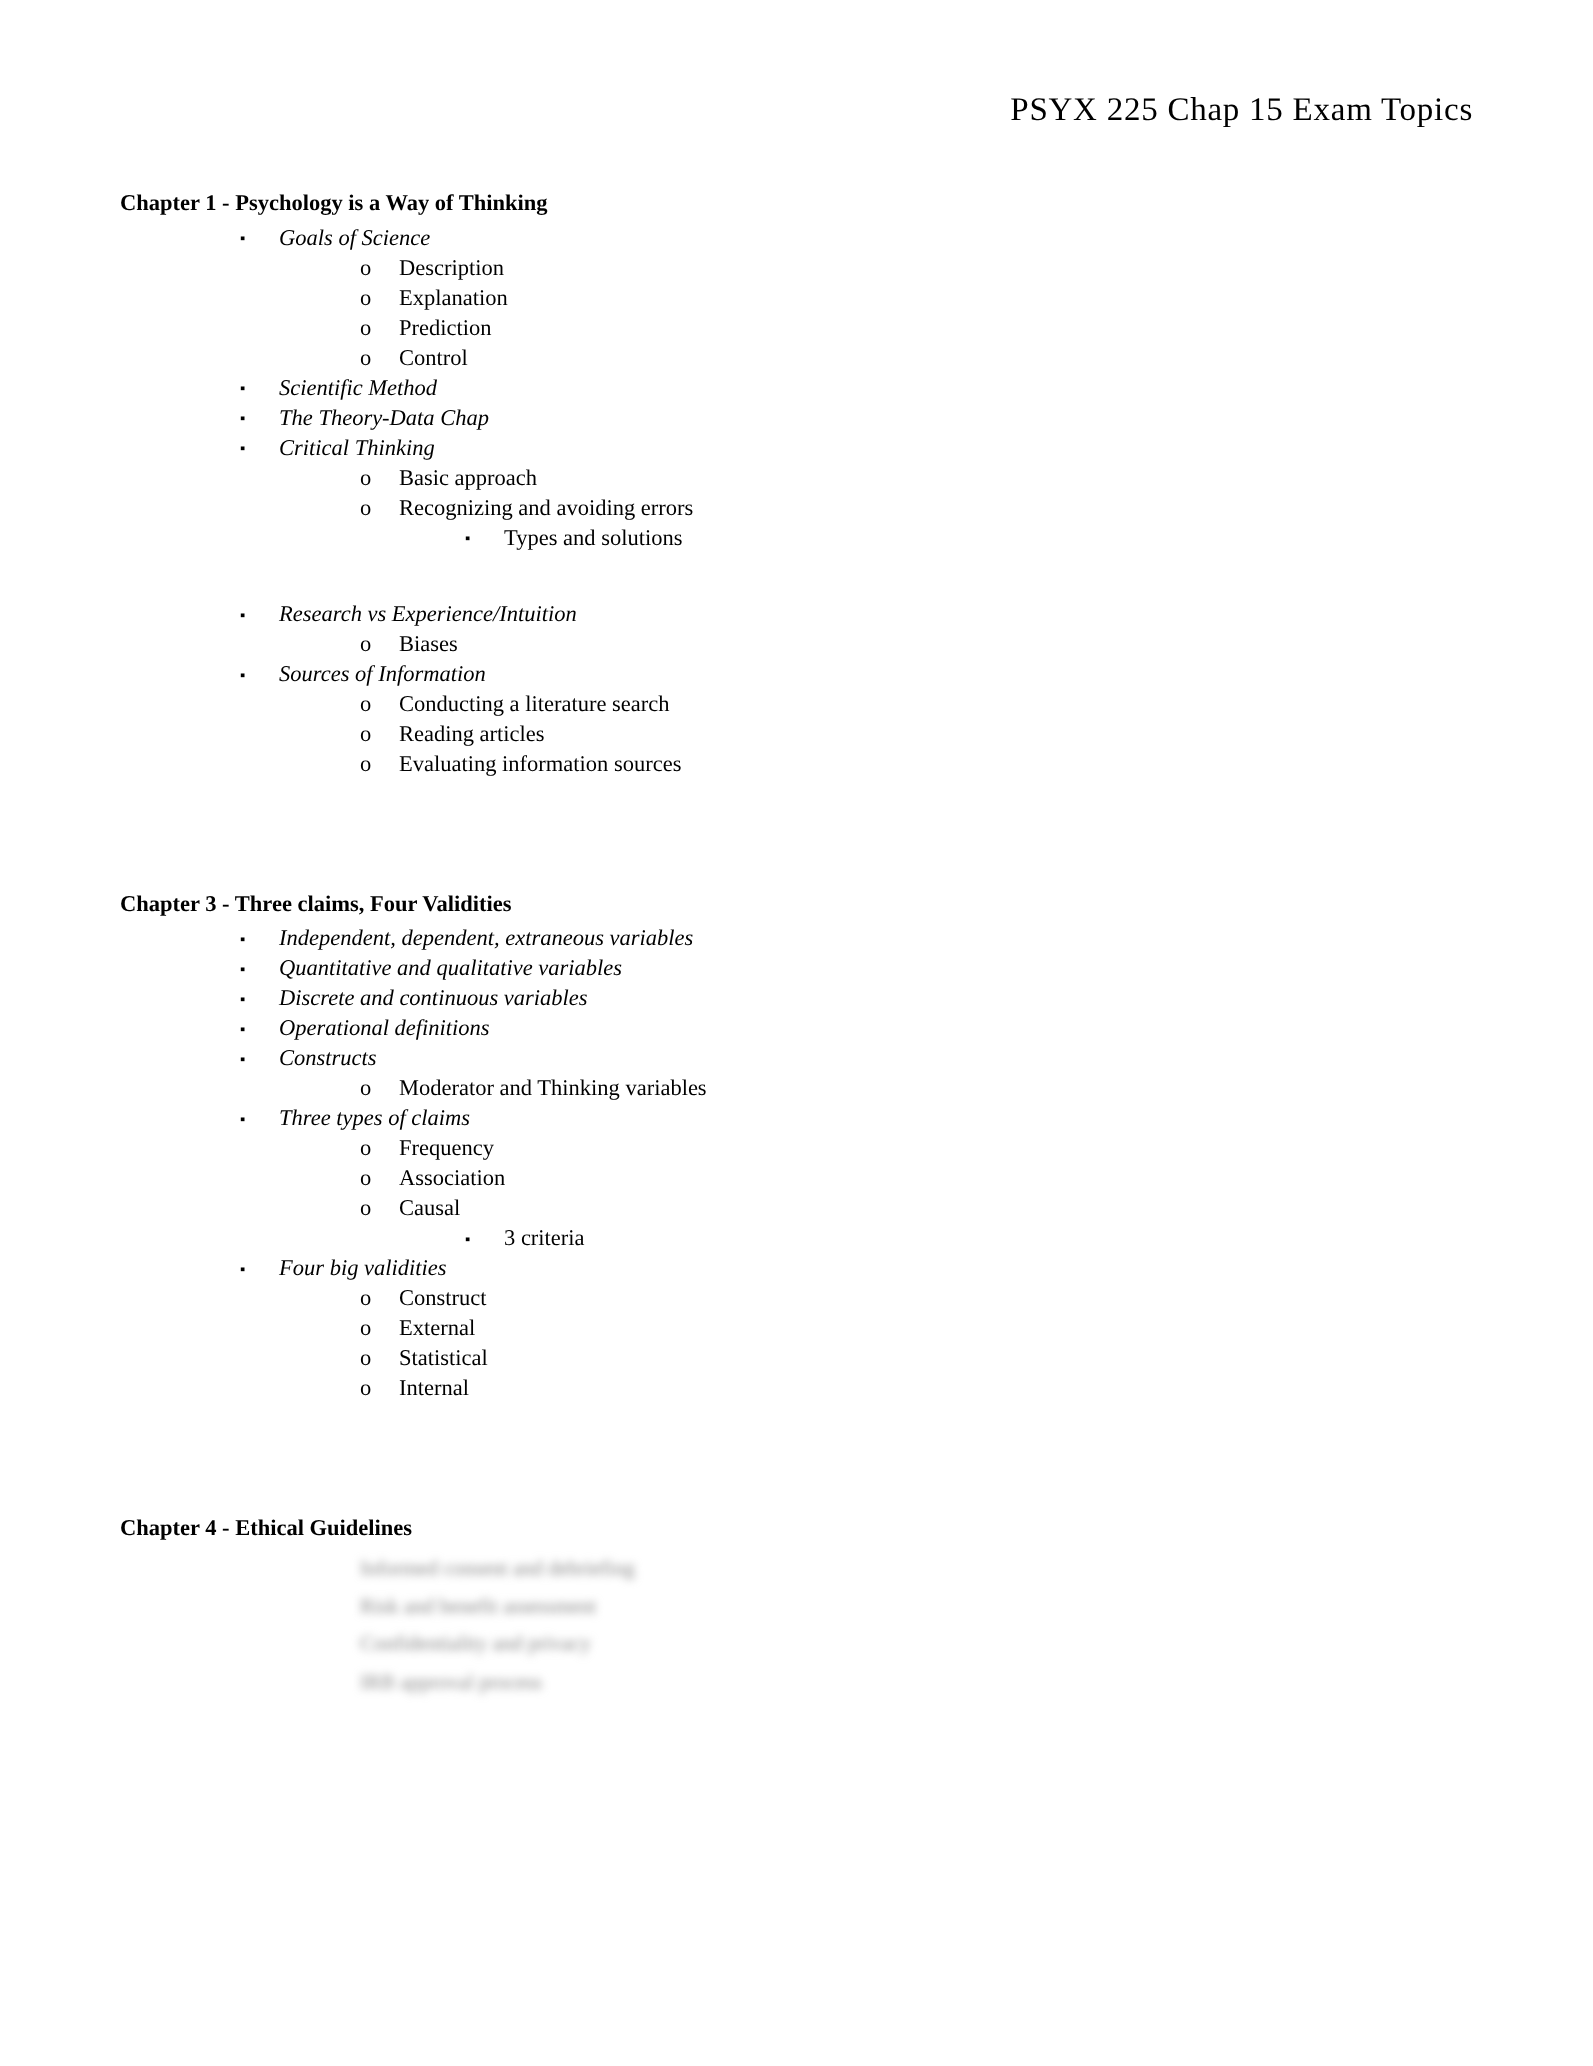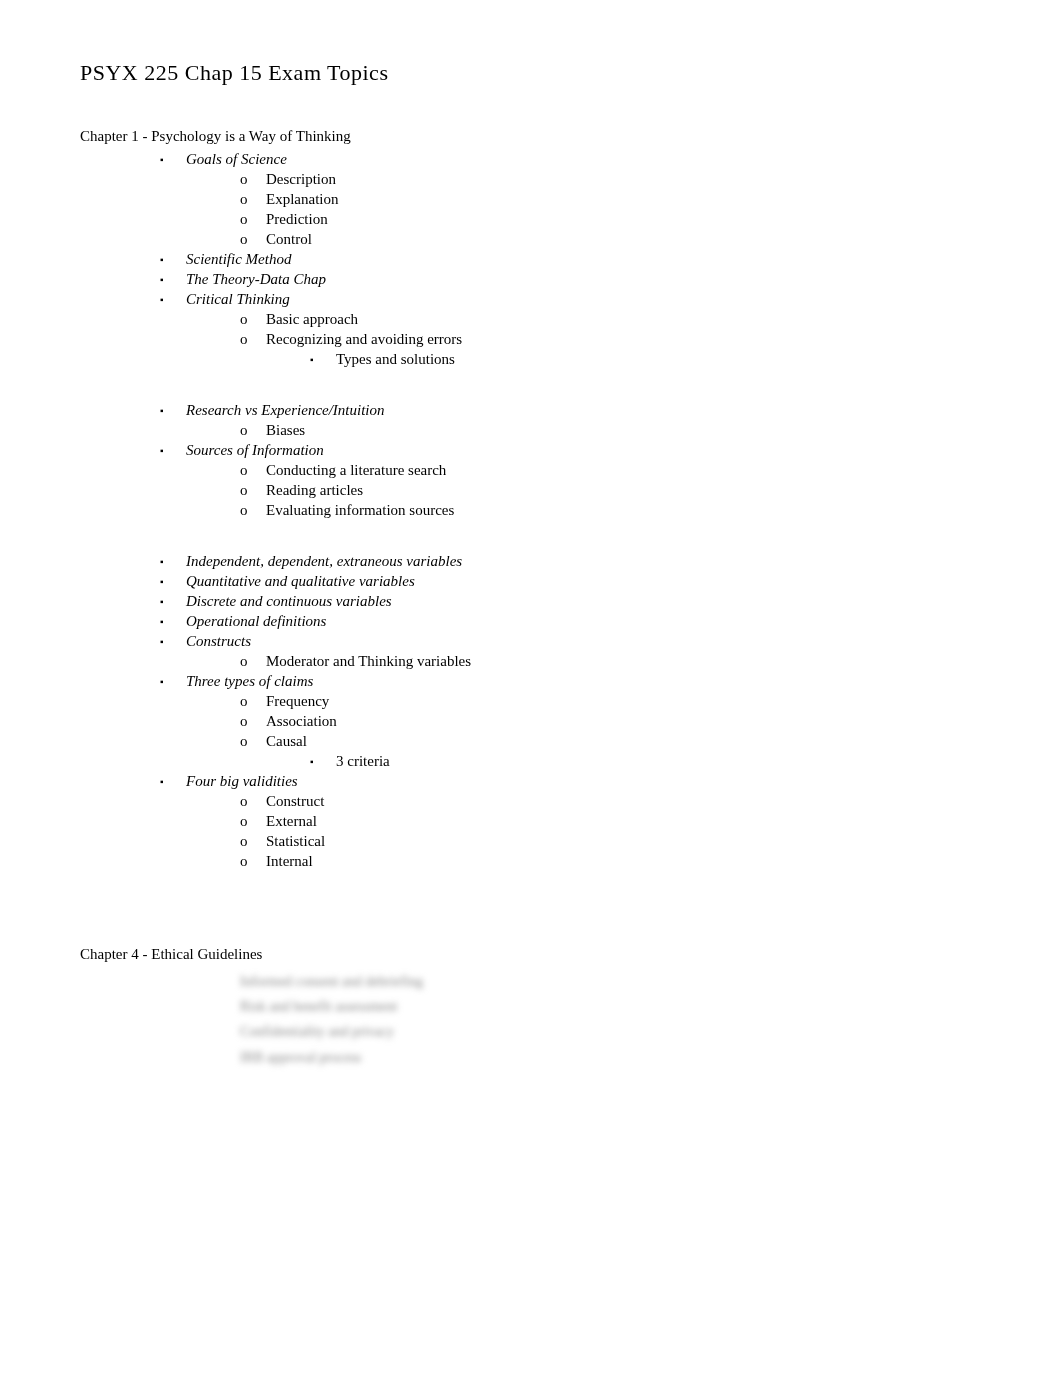--- a/index.html
+++ b/index.html
@@ -12,34 +12,34 @@
       background: #ffffff;
       font-family: 'Times New Roman', Times, serif;
       font-size: 15px;
       color: #000000;
       padding: 60px 80px 60px 80px;
       max-width: 1062px;
       min-height: 1377px;
     }
 
     .page-title {
-      text-align: left;
+      text-align: right;
       font-size: 22px;
       font-weight: normal;
       margin-bottom: 30px;
       letter-spacing: 0.5px;
     }
 
     .chapter-section {
       margin-bottom: 20px;
     }
 
     .chapter-heading {
       font-size: 15px;
-      font-weight: normal;
+      font-weight: bold;
       margin-bottom: 6px;
       margin-top: 42px;
     }
 
     
     .level1 {
       display: flex;
       align-items: flex-start;
       margin-left: 80px;
       margin-bottom: 3px;
@@ -194,20 +194,21 @@
   </div>
   <div class="level2">
     <span class="level2-bullet">o</span>
     <span class="level2-text">Evaluating information sources</span>
   </div>
 </div>
 
 <div class="spacer"></div>
 
 <div class="chapter-section">
+  <div class="chapter-heading">Chapter 3 - Three claims, Four Validities</div>
 
   <div class="level1">
     <span class="level1-bullet">▪</span>
     <span class="level1-text">Independent, dependent, extraneous variables</span>
   </div>
 
   <div class="level1">
     <span class="level1-bullet">▪</span>
     <span class="level1-text">Quantitative and qualitative variables</span>
   </div>

